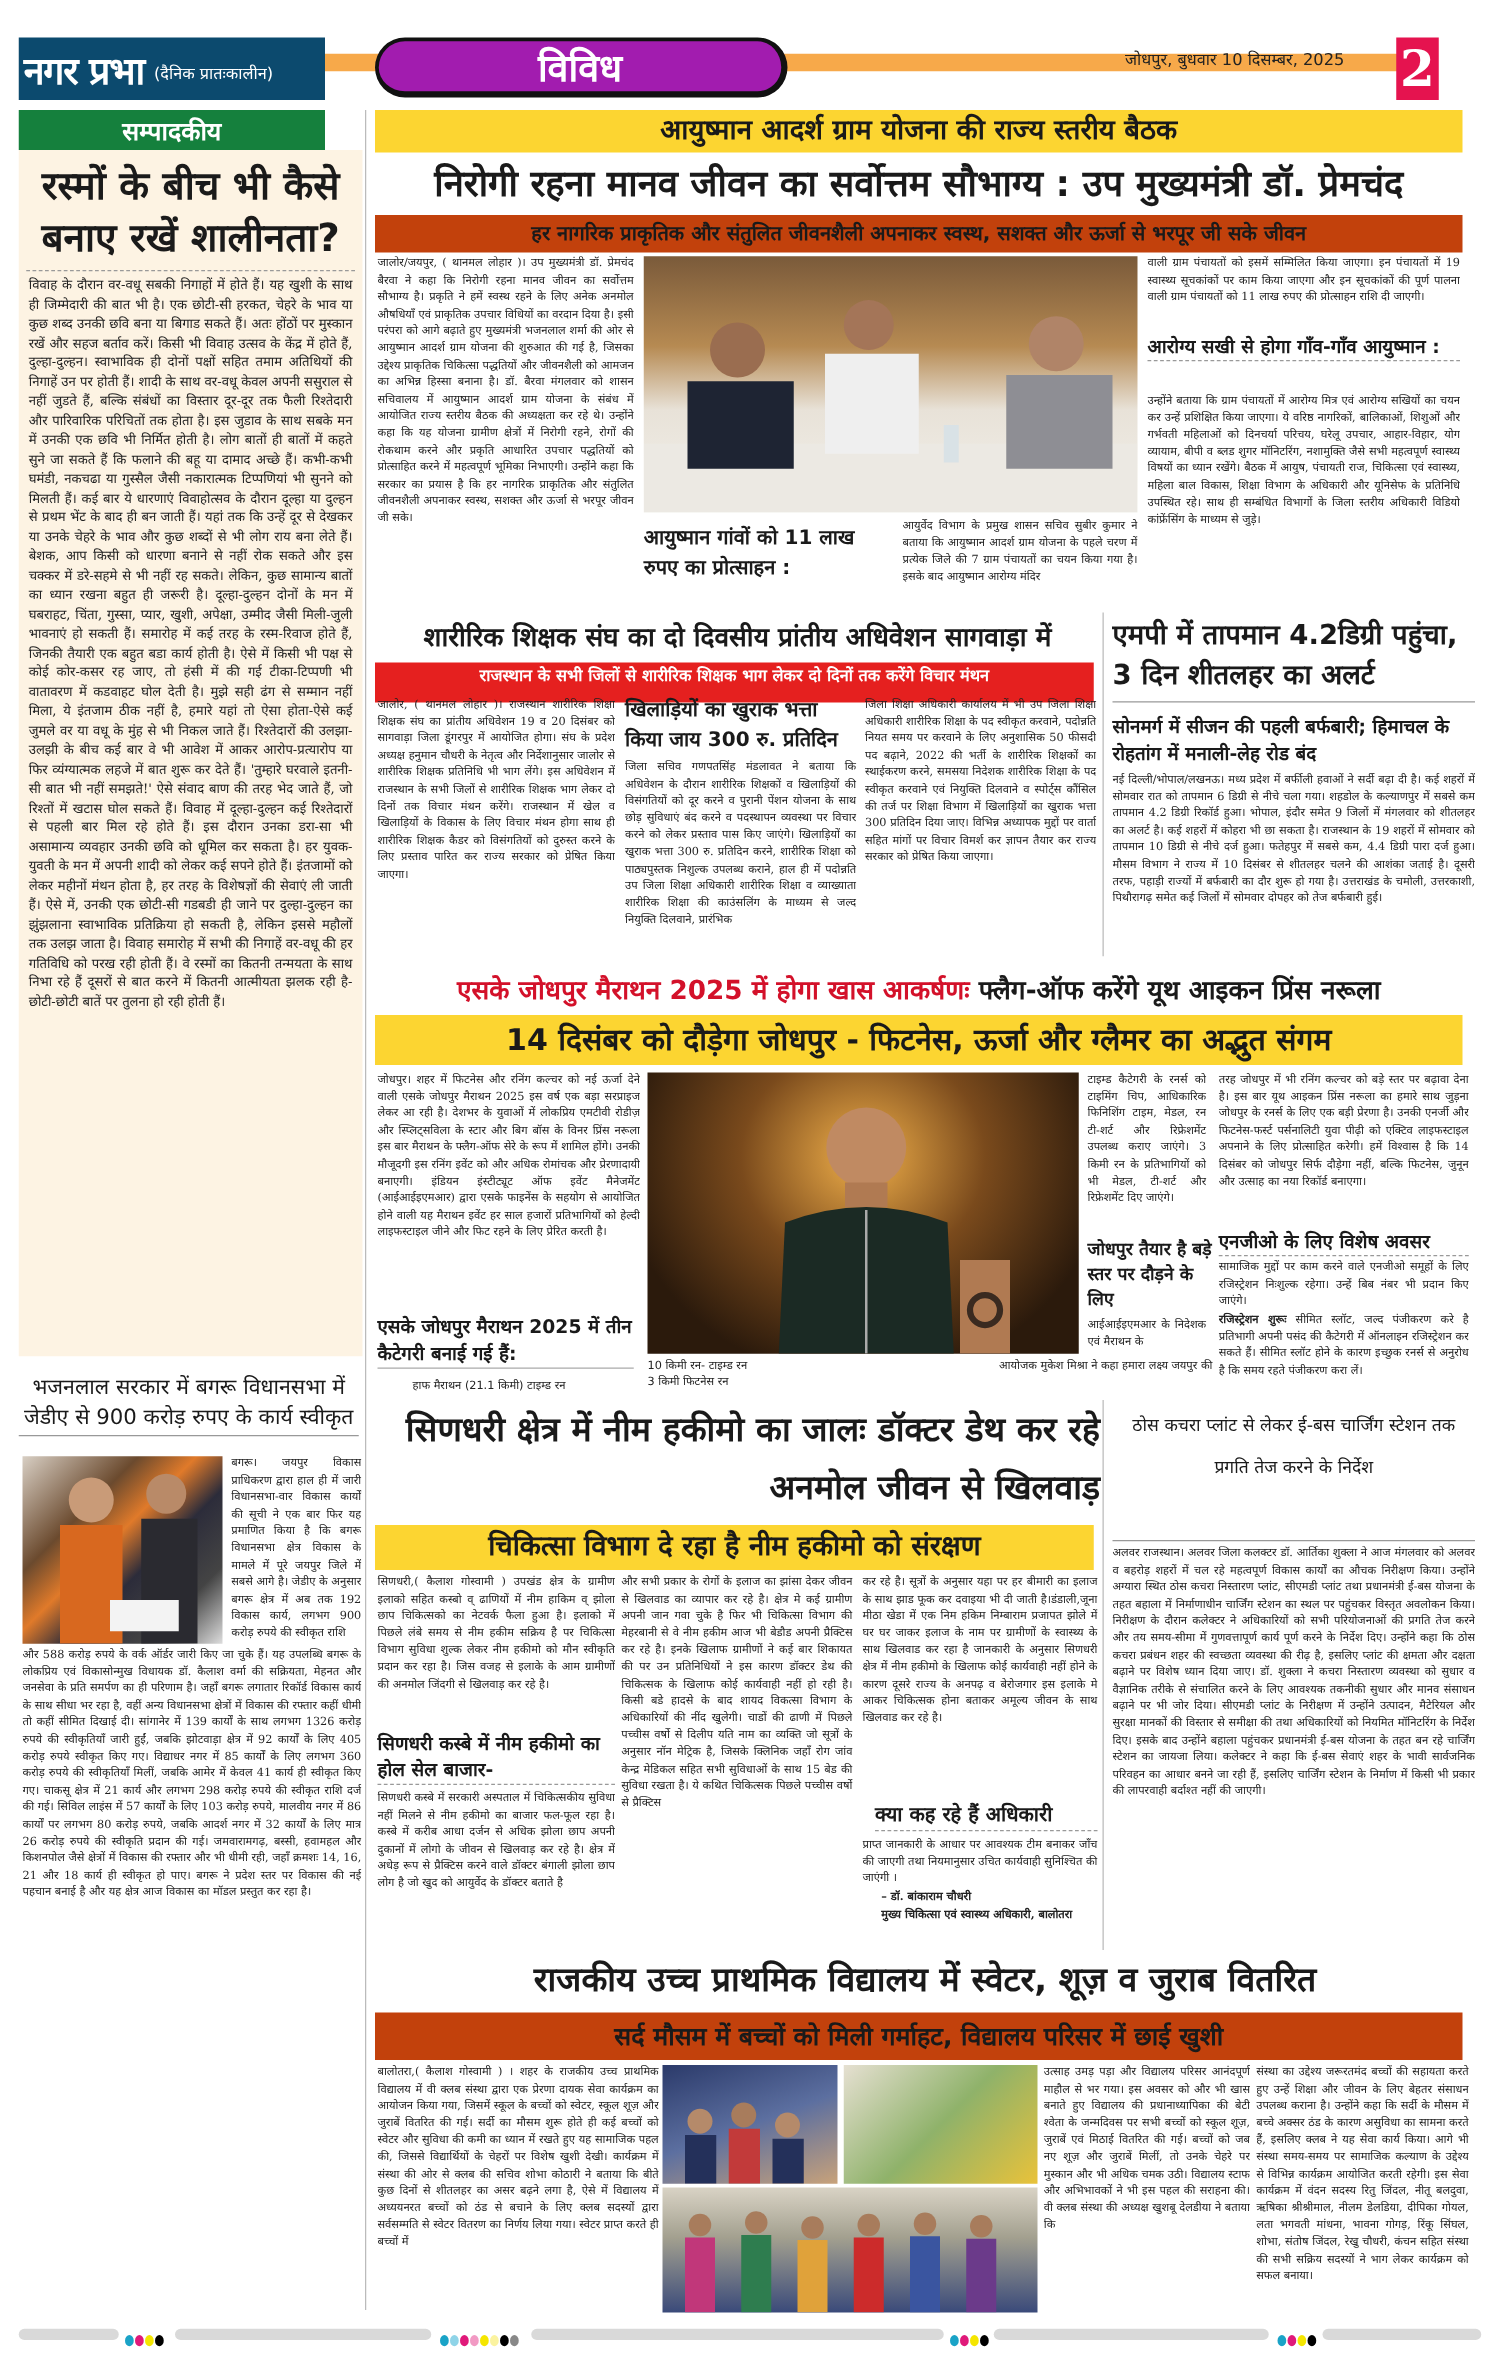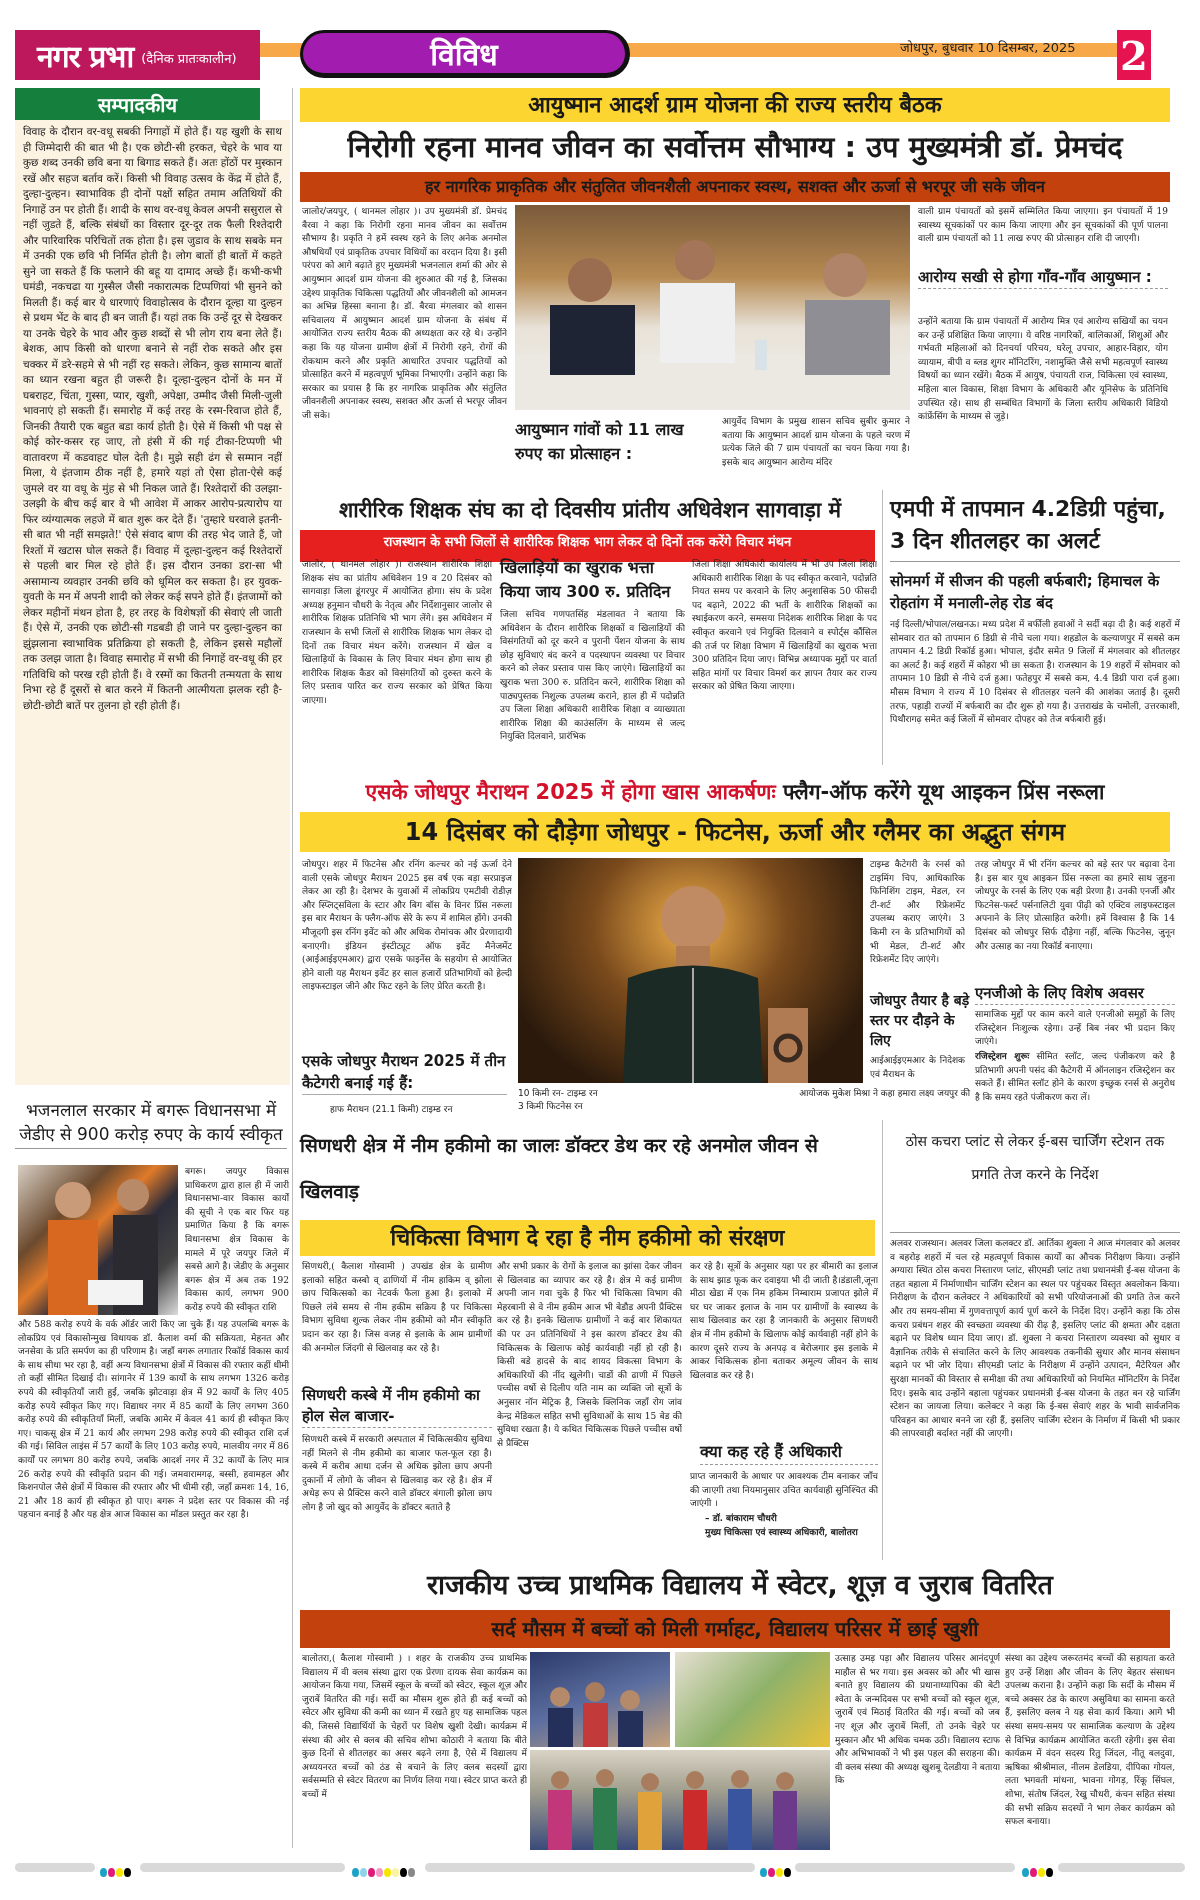--- a/index.html
+++ b/index.html
@@ -1,18 +1,18 @@
 <!DOCTYPE html>
 <html><head>
 <meta charset="utf-8">
 <style>
 *{box-sizing:border-box;margin:0;padding:0}
 body{width:1200px;height:1900px;background:#fff;font-family:"DejaVu Sans",sans-serif;color:#1a1a1a;position:relative;overflow:hidden}
 .abs{position:absolute}
-.masthead{left:15px;top:30px;width:245px;height:50px;background:#be185d;color:#fff;display:flex;align-items:center;padding-left:22px}
+.masthead{left:15px;top:30px;width:245px;height:50px;background:#0c4a6e;color:#fff;display:flex;align-items:center;padding-left:4px}
 .masthead .name{font-size:30px;font-weight:bold;letter-spacing:-1px}
 .masthead .tag{font-size:13px;margin-left:8px;margin-top:6px}
 .orange-line{background:#f7a94a;height:14px}
 .section-pill{left:300px;top:30px;width:330px;height:48px;background:#a21caf;border-radius:26px;border:3px solid #111;border-right-width:5px;border-bottom-width:5px;color:#fff;font-size:30px;font-weight:bold;display:flex;align-items:center;justify-content:center}
 .dateline{left:900px;top:38px;font-size:13px;color:#222}
 .pageno{left:1117px;top:30px;width:34px;height:50px;background:#e5134f;color:#fff;font-size:40px;font-weight:bold;font-family:"DejaVu Serif",serif;display:flex;align-items:center;justify-content:center}
 .sampadakiya{left:15px;top:88px;width:245px;height:32px;background:#15803d;color:#fff;font-size:20px;font-weight:bold;display:flex;align-items:center;justify-content:center}
 .editorial-col{left:15px;top:120px;width:275px;height:965px;background:#fdf3e3}
 .ed-title{font-size:31px;font-weight:bold;text-align:center;line-height:42px;padding:8px 4px 4px;border-bottom:1px dashed #999;margin:0 6px}
 .bodytext{font-family:"DejaVu Serif",serif;font-size:10.5px;line-height:15.5px;text-align:justify;color:#222}
@@ -39,20 +39,21 @@
 <div class="abs masthead">
   <span class="name">नगर प्रभा</span>
   <span class="tag">(दैनिक प्रातःकालीन)</span>
 </div>
 <div class="abs section-pill">विविध</div>
 <div class="abs dateline">जोधपुर, बुधवार 10 दिसम्बर, 2025</div>
 <div class="abs pageno">2</div>
 
 <div class="abs sampadakiya">सम्पादकीय</div>
 <div class="abs editorial-col">
+  <div class="ed-title">रस्मों के बीच भी कैसे बनाए रखें शालीनता?</div>
   <div class="ed-body bodytext">विवाह के दौरान वर-वधू सबकी निगाहों में होते हैं। यह खुशी के साथ ही जिम्मेदारी की बात भी है। एक छोटी-सी हरकत, चेहरे के भाव या कुछ शब्द उनकी छवि बना या बिगाड सकते हैं। अतः होंठों पर मुस्कान रखें और सहज बर्ताव करें। किसी भी विवाह उत्सव के केंद्र में होते हैं, दुल्हा-दुल्हन। स्वाभाविक ही दोनों पक्षों सहित तमाम अतिथियों की निगाहें उन पर होती हैं। शादी के साथ वर-वधू केवल अपनी ससुराल से नहीं जुडते हैं, बल्कि संबंधों का विस्तार दूर-दूर तक फैली रिश्तेदारी और पारिवारिक परिचितों तक होता है। इस जुडाव के साथ सबके मन में उनकी एक छवि भी निर्मित होती है। लोग बातों ही बातों में कहते सुने जा सकते हैं कि फलाने की बहू या दामाद अच्छे हैं। कभी-कभी घमंडी, नकचढा या गुस्सैल जैसी नकारात्मक टिप्पणियां भी सुनने को मिलती हैं। कई बार ये धारणाएं विवाहोत्सव के दौरान दूल्हा या दुल्हन से प्रथम भेंट के बाद ही बन जाती हैं। यहां तक कि उन्हें दूर से देखकर या उनके चेहरे के भाव और कुछ शब्दों से भी लोग राय बना लेते हैं। बेशक, आप किसी को धारणा बनाने से नहीं रोक सकते और इस चक्कर में डरे-सहमे से भी नहीं रह सकते। लेकिन, कुछ सामान्य बातों का ध्यान रखना बहुत ही जरूरी है। दूल्हा-दुल्हन दोनों के मन में घबराहट, चिंता, गुस्सा, प्यार, खुशी, अपेक्षा, उम्मीद जैसी मिली-जुली भावनाएं हो सकती हैं। समारोह में कई तरह के रस्म-रिवाज होते हैं, जिनकी तैयारी एक बहुत बडा कार्य होती है। ऐसे में किसी भी पक्ष से कोई कोर-कसर रह जाए, तो हंसी में की गई टीका-टिप्पणी भी वातावरण में कडवाहट घोल देती है। मुझे सही ढंग से सम्मान नहीं मिला, ये इंतजाम ठीक नहीं है, हमारे यहां तो ऐसा होता-ऐसे कई जुमले वर या वधू के मुंह से भी निकल जाते हैं। रिश्तेदारों की उलझा-उलझी के बीच कई बार वे भी आवेश में आकर आरोप-प्रत्यारोप या फिर व्यंग्यात्मक लहजे में बात शुरू कर देते हैं। 'तुम्हारे घरवाले इतनी-सी बात भी नहीं समझते!' ऐसे संवाद बाण की तरह भेद जाते हैं, जो रिश्तों में खटास घोल सकते हैं। विवाह में दूल्हा-दुल्हन कई रिश्तेदारों से पहली बार मिल रहे होते हैं। इस दौरान उनका डरा-सा भी असामान्य व्यवहार उनकी छवि को धूमिल कर सकता है। हर युवक-युवती के मन में अपनी शादी को लेकर कई सपने होते हैं। इंतजामों को लेकर महीनों मंथन होता है, हर तरह के विशेषज्ञों की सेवाएं ली जाती हैं। ऐसे में, उनकी एक छोटी-सी गडबडी ही जाने पर दुल्हा-दुल्हन का झुंझलाना स्वाभाविक प्रतिक्रिया हो सकती है, लेकिन इससे महौलों तक उलझ जाता है। विवाह समारोह में सभी की निगाहें वर-वधू की हर गतिविधि को परख रही होती हैं। वे रस्मों का कितनी तन्मयता के साथ निभा रहे हैं दूसरों से बात करने में कितनी आत्मीयता झलक रही है-छोटी-छोटी बातें पर तुलना हो रही होती हैं।</div>
 </div>
 <div class="abs colrule" style="left:292px;top:88px;height:1760px"></div>
 
 <div class="abs" style="left:15px;top:1098px;width:272px;font-size:17px;font-weight:normal;line-height:24px;text-align:center;border-bottom:1px solid #999;padding-bottom:2px">भजनलाल सरकार में बगरू विधानसभा में जेडीए से 900 करोड़ रुपए के कार्य स्वीकृत</div>
 <div class="abs photo" style="left:18px;top:1165px;width:160px;height:150px;background:linear-gradient(135deg,#d8cfc4 0%,#6b4a2e 30%,#e07a2a 45%,#2c2c3a 60%,#444 80%,#ddd 100%)">
   <svg width="160" height="150">
       <circle cx="55" cy="35" r="18" fill="#c99b78"></circle>
       <circle cx="115" cy="30" r="16" fill="#b98a68"></circle>
       <rect x="30" y="55" width="50" height="95" fill="#d8681f"></rect>
@@ -122,21 +123,21 @@
 <div class="abs bodytext sm" style="left:870px;top:1054px;width:95px;height:28px;overflow:hidden">आईआईइएमआर के निदेशक एवं मैराथन के</div>
 <div class="abs caption" style="left:700px;top:1087px;width:270px;text-align:right">आयोजक मुकेश मिश्रा ने कहा हमारा लक्ष्य जयपुर की</div>
 <div class="abs bodytext sm" style="left:975px;top:858px;width:200px;height:120px;overflow:hidden">तरह जोधपुर में भी रनिंग कल्चर को बड़े स्तर पर बढ़ावा देना है। इस बार यूथ आइकन प्रिंस नरूला का हमारे साथ जुड़ना जोधपुर के रनर्स के लिए एक बड़ी प्रेरणा है। उनकी एनर्जी और फिटनेस-फर्स्ट पर्सनालिटी युवा पीढ़ी को एक्टिव लाइफस्टाइल अपनाने के लिए प्रोत्साहित करेगी। हमें विश्वास है कि 14 दिसंबर को जोधपुर सिर्फ दौड़ेगा नहीं, बल्कि फिटनेस, जुनून और उत्साह का नया रिकॉर्ड बनाएगा।</div>
 <div class="abs sub" style="left:975px;top:982px;width:200px;font-size:15px;line-height:22px;border-bottom:1px dashed #999">एनजीओ के लिए विशेष अवसर</div>
 <div class="abs bodytext sm" style="left:975px;top:1008px;width:200px;height:40px;overflow:hidden">सामाजिक मुद्दों पर काम करने वाले एनजीओ समूहों के लिए रजिस्ट्रेशन निःशुल्क रहेगा। उन्हें बिब नंबर भी प्रदान किए जाएंगे।</div>
 <div class="abs bodytext sm" style="left:975px;top:1050px;width:200px;height:68px;overflow:hidden">
   <b>रजिस्ट्रेशन शुरूः</b>
   <span>सीमित स्लॉट, जल्द पंजीकरण करे है प्रतिभागी अपनी पसंद की कैटेगरी में ऑनलाइन रजिस्ट्रेशन कर सकते हैं। सीमित स्लॉट होने के कारण इच्छुक रनर्स से अनुरोध है कि समय रहते पंजीकरण करा लें।</span>
 </div>
 
-<div class="abs" style="left:300px;top:1122px;width:580px;font-size:19px;font-weight:bold;line-height:46px;text-align:left">सिणधरी क्षेत्र में नीम हकीमो का जालः डॉक्टर डेथ कर रहे अनमोल जीवन से खिलवाड़</div>
+<div class="abs" style="left:300px;top:1122px;width:580px;font-size:27px;font-weight:bold;line-height:46px;text-align:right">सिणधरी क्षेत्र में नीम हकीमो का जालः डॉक्टर डेथ कर रहे अनमोल जीवन से खिलवाड़</div>
 <div class="abs yellow hl" style="left:300px;top:1220px;width:575px;height:36px;font-size:22px;line-height:36px">चिकित्सा विभाग दे रहा है नीम हकीमो को संरक्षण</div>
 <div class="abs bodytext sm" style="left:302px;top:1260px;width:190px;height:122px;overflow:hidden">सिणधरी,( कैलाश गोस्वामी ) उपखंड क्षेत्र के ग्रामीण इलाको सहित कस्बो व् ढाणियों में नीम हाकिम व् झोला छाप चिकित्सको का नेटवर्क फैला हुआ है। इलाको में पिछले लंबे समय से नीम हकीम सक्रिय है पर चिकित्सा विभाग सुविधा शुल्क लेकर नीम हकीमो को मौन स्वीकृति प्रदान कर रहा है। जिस वजह से इलाके के आम ग्रामीणों की अनमोल जिंदगी से खिलवाड़ कर रहे है।</div>
 <div class="abs sub" style="left:302px;top:1385px;width:190px;font-size:15px;line-height:21px;border-bottom:1px dashed #999">सिणधरी कस्बे में नीम हकीमो का होल सेल बाजार-</div>
 <div class="abs bodytext sm" style="left:302px;top:1433px;width:190px;height:125px;overflow:hidden">सिणधरी कस्बे में सरकारी अस्पताल में चिकित्सकीय सुविधा नहीं मिलने से नीम हकीमो का बाजार फल-फूल रहा है। कस्बे में करीब आधा दर्जन से अधिक झोला छाप अपनी दुकानों में लोगो के जीवन से खिलवाड़ कर रहे है। क्षेत्र में अधेड़ रूप से प्रैक्टिस करने वाले डॉक्टर बंगाली झोला छाप लोग है जो खुद को आयुर्वेद के डॉक्टर बताते है</div>
 <div class="abs bodytext sm" style="left:497px;top:1260px;width:185px;height:298px;overflow:hidden">और सभी प्रकार के रोगों के इलाज का झांसा देकर जीवन से खिलवाड का व्यापार कर रहे है। क्षेत्र मे कई ग्रामीण अपनी जान गवा चुके है फिर भी चिकित्सा विभाग की मेहरबानी से वे नीम हकीम आज भी बेडौड अपनी प्रैक्टिस कर रहे है। इनके खिलाफ ग्रामीणों ने कई बार शिकायत की पर उन प्रतिनिधियों ने इस कारण डॉक्टर डेथ की चिकित्सक के खिलाफ कोई कार्यवाही नहीं हो रही है। किसी बडे हादसे के बाद शायद विकत्सा विभाग के अधिकारियों की नींद खुलेगी। चाडों की ढाणी में पिछले पच्चीस वर्षो से दिलीप यति नाम का व्यक्ति जो सूत्रों के अनुसार नॉन मेट्रिक है, जिसके क्लिनिक जहाँ रोग जांव केन्द्र मेडिकल सहित सभी सुविधाओं के साथ 15 बेड की सुविधा रखता है। ये कथित चिकित्सक पिछले पच्चीस वर्षो से प्रैक्टिस</div>
 <div class="abs bodytext sm" style="left:690px;top:1260px;width:188px;height:138px;overflow:hidden">कर रहे है। सूत्रों के अनुसार यहा पर हर बीमारी का इलाज के साथ झाड फूक कर दवाइया भी दी जाती है।डंडाली,जूना मीठा खेडा में एक निम हकिम निम्बाराम प्रजापत झोले में घर घर जाकर इलाज के नाम पर ग्रामीणों के स्वास्थ्य के साथ खिलवाड कर रहा है जानकारी के अनुसार सिणधरी क्षेत्र में नीम हकीमो के खिलाफ कोई कार्यवाही नहीं होने के कारण दूसरे राज्य के अनपढ़ व बेरोजगार इस इलाके मे आकर चिकित्सक होना बताकर अमूल्य जीवन के साथ खिलवाड कर रहे है।</div>
 <div class="abs sub" style="left:700px;top:1440px;width:178px;font-size:16px;border-bottom:1px dashed #999">क्या कह रहे हैं अधिकारी</div>
 <div class="abs bodytext sm" style="left:690px;top:1470px;width:188px;height:42px;overflow:hidden">प्राप्त जानकारी के आधार पर आवश्यक टीम बनाकर जाँच की जाएगी तथा नियमानुसार उचित कार्यवाही सुनिश्चित की जाएंगी ।</div>
 <div class="abs bodytext sm" style="left:705px;top:1512px;width:173px;font-weight:bold">– डॉ. बांकाराम चौधरी</div>
 <div class="abs bodytext sm" style="left:690px;top:1526px;width:188px;font-weight:bold;text-indent:15px">मुख्य चिकित्सा एवं स्वास्थ्य अधिकारी, बालोतरा</div>

